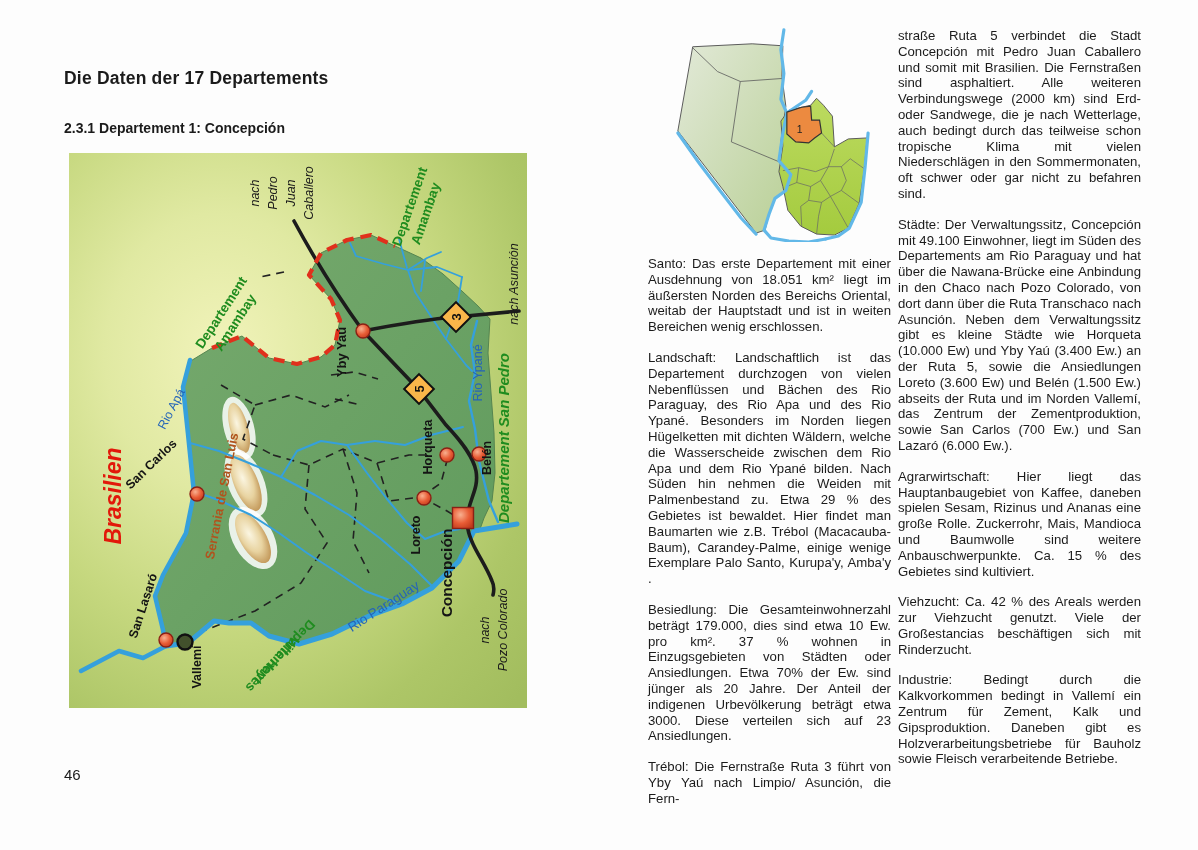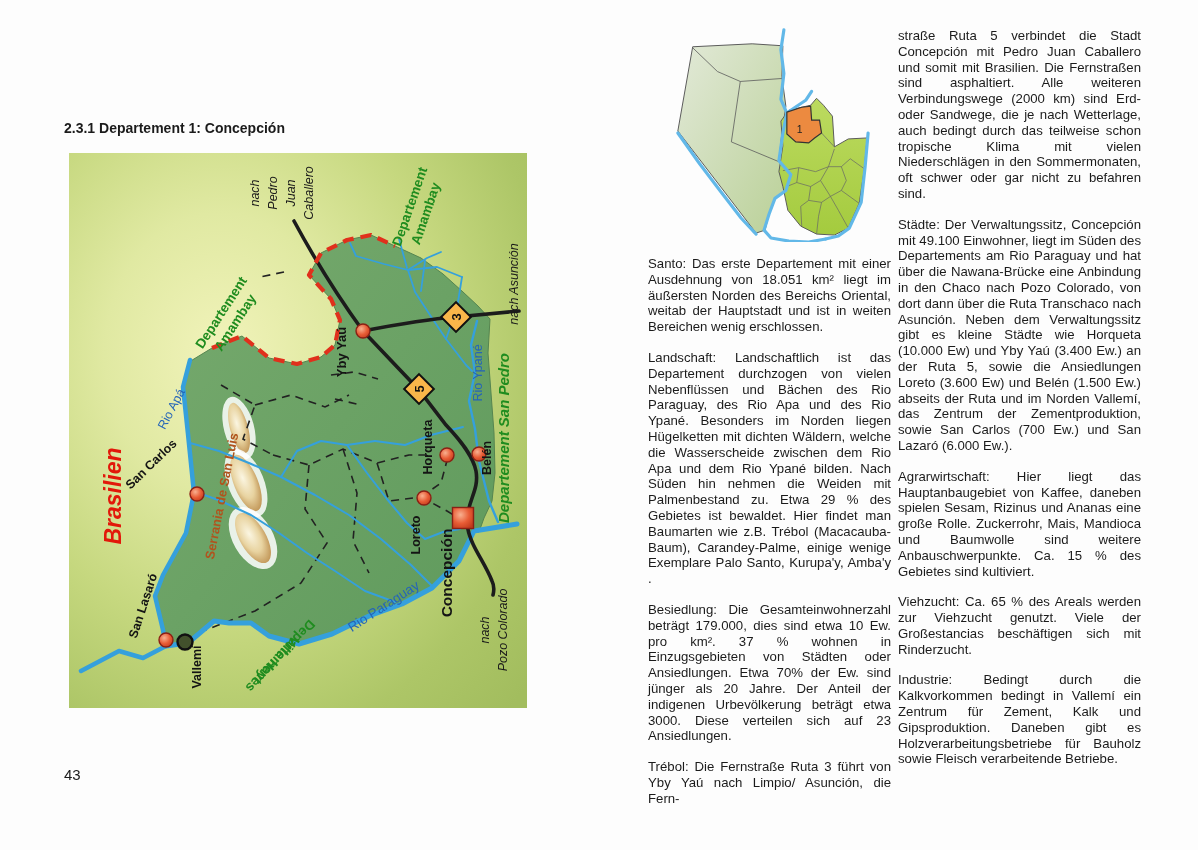--- a/index.html
+++ b/index.html
@@ -28,20 +28,21 @@
   .t-country{font-size:23px;font-weight:bold;font-style:italic;fill:#e2180a;}
   .t-terrain{font-size:13px;font-weight:bold;fill:#b0541e;}
   .t-shield{font-size:13px;font-weight:bold;fill:#111;}
   .t-mini{font-size:10.5px;fill:#222;}
 </style>
 </head>
 <body>
 
 <div class="spread">
 
+  <h1 class="page-title">Die Daten der 17 Departements</h1>
   <h2 class="section-heading">2.3.1 Departement 1: Concepción</h2>
 
   <div class="map-wrap">
     <svg viewBox="0 0 458 555" width="458" height="555">
       <defs>
         <radialGradient id="bgGrad" cx="33%" cy="36%" r="90%">
           <stop offset="0%" stop-color="#f1f3ba"></stop>
           <stop offset="28%" stop-color="#e0e9a2"></stop>
           <stop offset="55%" stop-color="#c6d87f"></stop>
           <stop offset="80%" stop-color="#adc667"></stop>
@@ -177,21 +178,21 @@
         <text class="t-dir" transform="translate(208,40) rotate(-90)">Pedro</text>
         <text class="t-dir" transform="translate(226,40) rotate(-90)">Juan</text>
         <text class="t-dir" transform="translate(244,40) rotate(-90)">Caballero</text>
         <text class="t-dir" transform="translate(449,131) rotate(-90)">nach Asunción</text>
         <text class="t-dir" transform="translate(420,477) rotate(-90)">nach</text>
         <text class="t-dir" transform="translate(438,477) rotate(-90)">Pozo Colorado</text>
       </g>
     </svg>
   </div>
 
-  <div class="pagenum pagenum-left">43</div>
+  <div class="pagenum pagenum-left">46</div>
 
   <div class="right-page">
 
     <div class="col col1">
       <div class="minimap">
         <svg viewBox="0 0 222 222" width="220" height="220">
           <defs>
             <linearGradient id="chacoGrad" x1="0" y1="0" x2="1" y2="1">
               <stop offset="0%" stop-color="#e2e9d8"></stop>
               <stop offset="100%" stop-color="#b9d096"></stop>
@@ -240,19 +241,19 @@
       <p class="para"><span class="lbl">Santo:</span> <span>Das erste Departement mit einer Ausdehnung von 18.051 km² liegt im äußersten Norden des Bereichs Oriental, weitab der Hauptstadt und ist in weiten Bereichen wenig erschlossen.</span></p>
       <p class="para"><span class="lbl">Landschaft:</span> <span>Landschaftlich ist das Departement durchzogen von vielen Nebenflüssen und Bächen des Rio Paraguay, des Rio Apa und des Rio Ypané. Besonders im Norden liegen Hügelketten mit dichten Wäldern, welche die Wasserscheide zwischen dem Rio Apa und dem Rio Ypané bilden. Nach Süden hin nehmen die Weiden mit Palmenbestand zu. Etwa 29 % des Gebietes ist bewaldet. Hier findet man Baumarten wie z.B. Trébol (Macacauba-Baum), Carandey-Palme, einige wenige Exemplare Palo Santo, Kurupa'y, Amba'y .</span></p>
       <p class="para"><span class="lbl">Besiedlung:</span> <span>Die Gesamteinwohnerzahl beträgt 179.000, dies sind etwa 10 Ew. pro km². 37 % wohnen in Einzugsgebieten von Städten oder Ansiedlungen. Etwa 70% der Ew. sind jünger als 20 Jahre. Der Anteil der indigenen Urbevölkerung beträgt etwa 3000. Diese verteilen sich auf 23  Ansiedlungen.</span></p>
       <p class="para"><span class="lbl">Trébol:</span> <span>Die Fernstraße Ruta 3 führt von Yby Yaú nach Limpio/ Asunción, die Fern-</span></p>
     </div>
 
     <div class="col col2">
       <p class="para"><span>straße Ruta 5 verbindet die Stadt Concepción mit Pedro Juan Caballero und somit mit Brasilien. Die Fernstraßen sind asphaltiert. Alle weiteren Verbindungswege (2000 km) sind Erd- oder Sandwege, die je nach Wetterlage, auch bedingt durch das teilweise schon tropische Klima mit vielen Niederschlägen in den Sommermonaten, oft schwer oder gar nicht zu befahren sind.</span></p>
       <p class="para"><span class="lbl">Städte:</span> <span>Der Verwaltungssitz, Concepción mit 49.100 Einwohner, liegt im Süden des Departements am Rio Paraguay und hat über die Nawana-Brücke eine Anbindung in den Chaco nach Pozo Colorado, von dort  dann über die Ruta Transchaco nach Asunción. Neben dem Verwaltungssitz gibt es  kleine Städte wie Horqueta (10.000 Ew)  und Yby Yaú (3.400 Ew.) an der Ruta 5, sowie die Ansiedlungen Loreto (3.600 Ew)  und Belén (1.500 Ew.) abseits der Ruta und im Norden Vallemí, das Zentrum der Zementproduktion, sowie San Carlos (700 Ew.) und San Lazaró (6.000 Ew.).</span></p>
       <p class="para"><span class="lbl">Agrarwirtschaft:</span> <span>Hier liegt das Hauptanbaugebiet von Kaffee, daneben spielen Sesam, Rizinus und Ananas eine große Rolle. Zuckerrohr, Mais, Mandioca und Baumwolle sind weitere Anbauschwerpunkte. Ca. 15 % des Gebietes sind kultiviert.</span></p>
-      <p class="para"><span class="lbl">Viehzucht:</span> <span>Ca. 65 % des Areals werden zur Viehzucht genutzt. Viele der Großestancias beschäftigen sich mit Rinderzucht.</span></p>
+      <p class="para"><span class="lbl">Viehzucht:</span> <span>Ca. 42 % des Areals werden zur Viehzucht genutzt. Viele der Großestancias beschäftigen sich mit Rinderzucht.</span></p>
       <p class="para"><span class="lbl">Industrie:</span> <span>Bedingt durch die Kalkvorkommen bedingt in Vallemí ein Zentrum für Zement, Kalk und Gipsproduktion. Daneben gibt es Holzverarbeitungsbetriebe für Bauholz sowie Fleisch verarbeitende Betriebe.</span></p>
     </div>
 
   </div>
 
 </div>
 
 </body></html>

